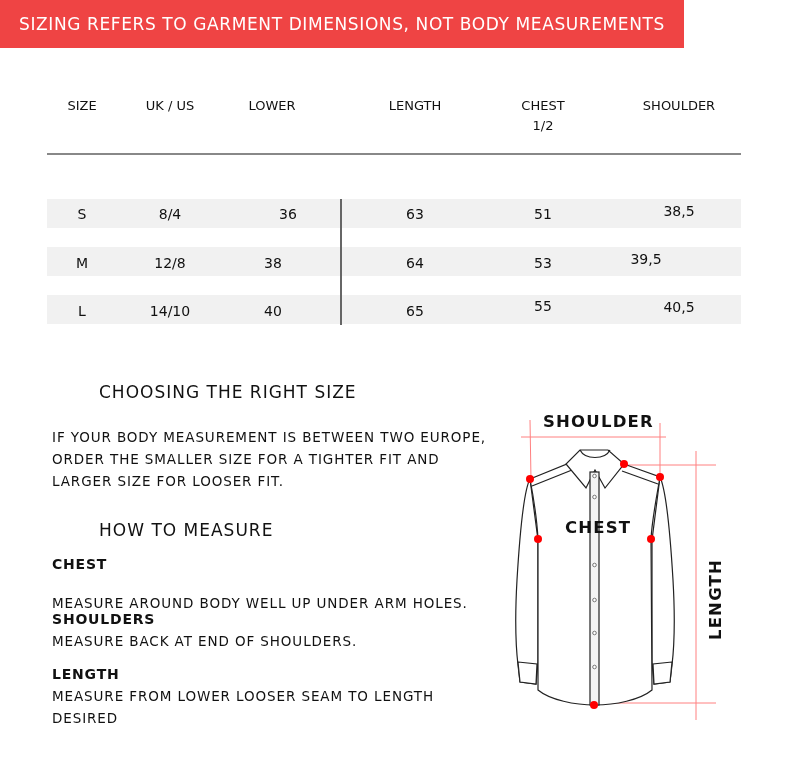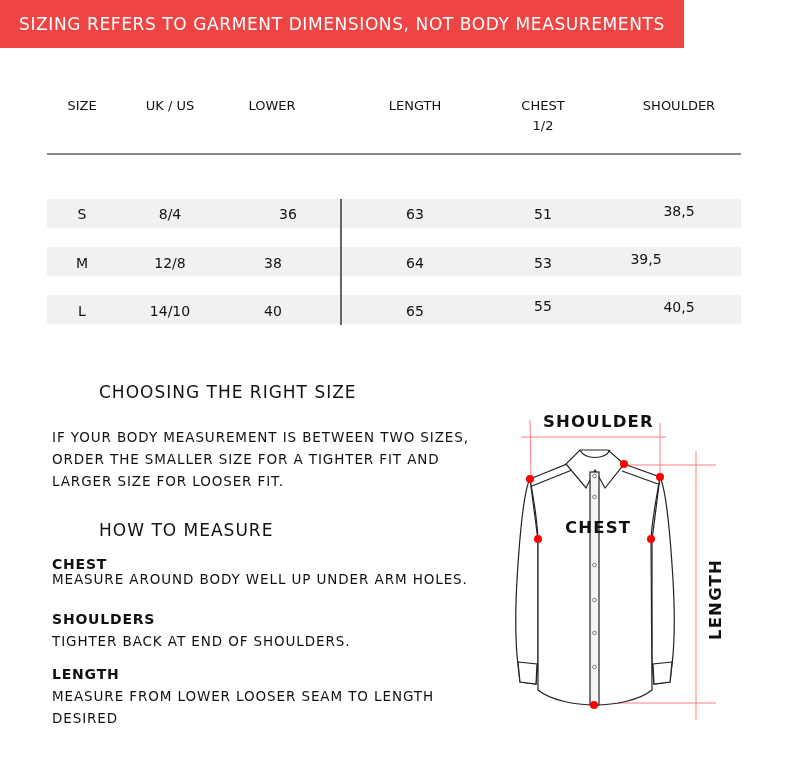--- a/index.html
+++ b/index.html
@@ -56,31 +56,31 @@
   <span class="cell" style="left:170px;top:303px">14/10</span>
   <span class="cell" style="left:273px;top:303px">40</span>
   <span class="cell" style="left:415px;top:303px">65</span>
   <span class="cell" style="left:543px;top:298px">55</span>
   <span class="cell" style="left:679px;top:299px">40,5</span>
 
   <div class="vline"></div>
 </div>
 
 <div class="h2" style="top:382px">CHOOSING THE RIGHT SIZE</div>
-<div class="p" style="top:426px">IF YOUR BODY MEASUREMENT IS BETWEEN TWO SIZES,</div>
+<div class="p" style="top:426px">IF YOUR BODY MEASUREMENT IS BETWEEN TWO EUROPE,</div>
 <div class="p" style="top:448px">ORDER THE SMALLER SIZE FOR A TIGHTER FIT AND</div>
 <div class="p" style="top:470px">LARGER SIZE FOR LOOSER FIT.</div>
 
 <div class="h2" style="top:520px">HOW TO MEASURE</div>
 
 <div class="sub" style="top:556px">CHEST</div>
-<div class="p" style="top:568px">MEASURE AROUND BODY WELL UP UNDER ARM HOLES.</div>
+<div class="p" style="top:592px">MEASURE AROUND BODY WELL UP UNDER ARM HOLES.</div>
 
 <div class="sub" style="top:611px">SHOULDERS</div>
-<div class="p" style="top:630px">TIGHTER BACK AT END OF SHOULDERS.</div>
+<div class="p" style="top:630px">MEASURE BACK AT END OF SHOULDERS.</div>
 
 <div class="sub" style="top:666px">LENGTH</div>
 <div class="p" style="top:685px">MEASURE FROM LOWER LOOSER SEAM TO LENGTH</div>
 <div class="p" style="top:707px">DESIRED</div>
 
 <div class="diagram">
   <svg width="250" height="320" viewBox="0 0 250 320">
 
     <g stroke="#ff8080" stroke-width="1" fill="none">
       <line x1="21" y1="37" x2="166" y2="37"></line>

